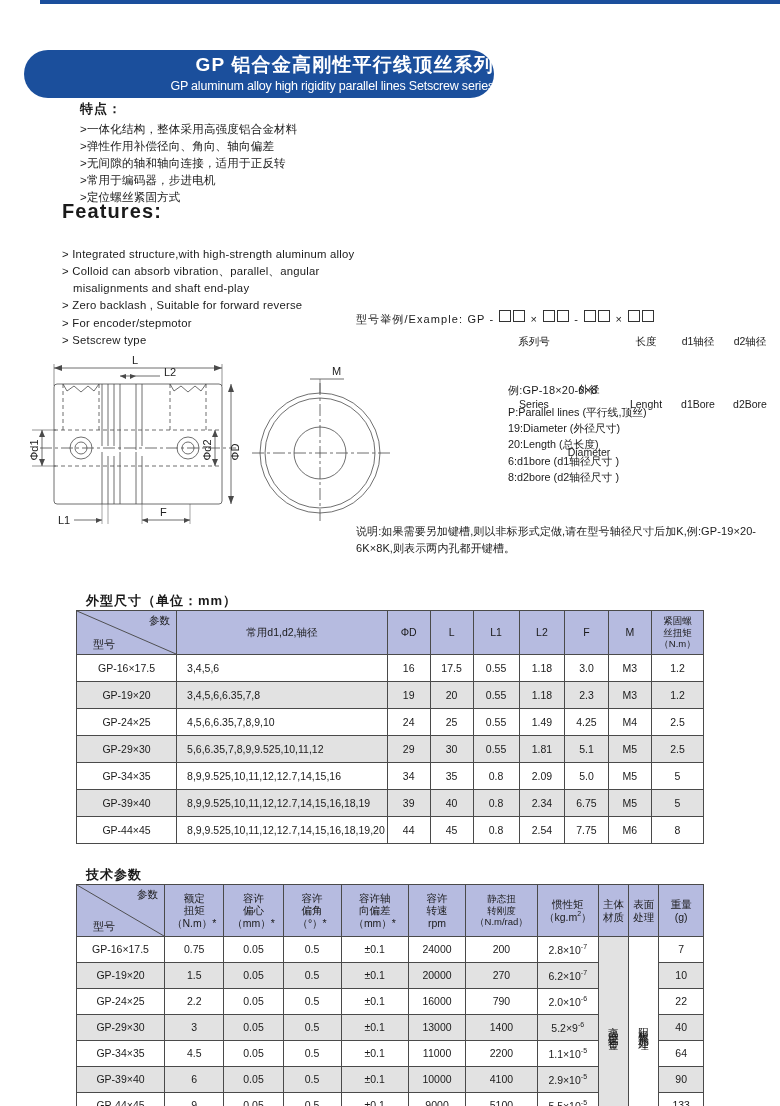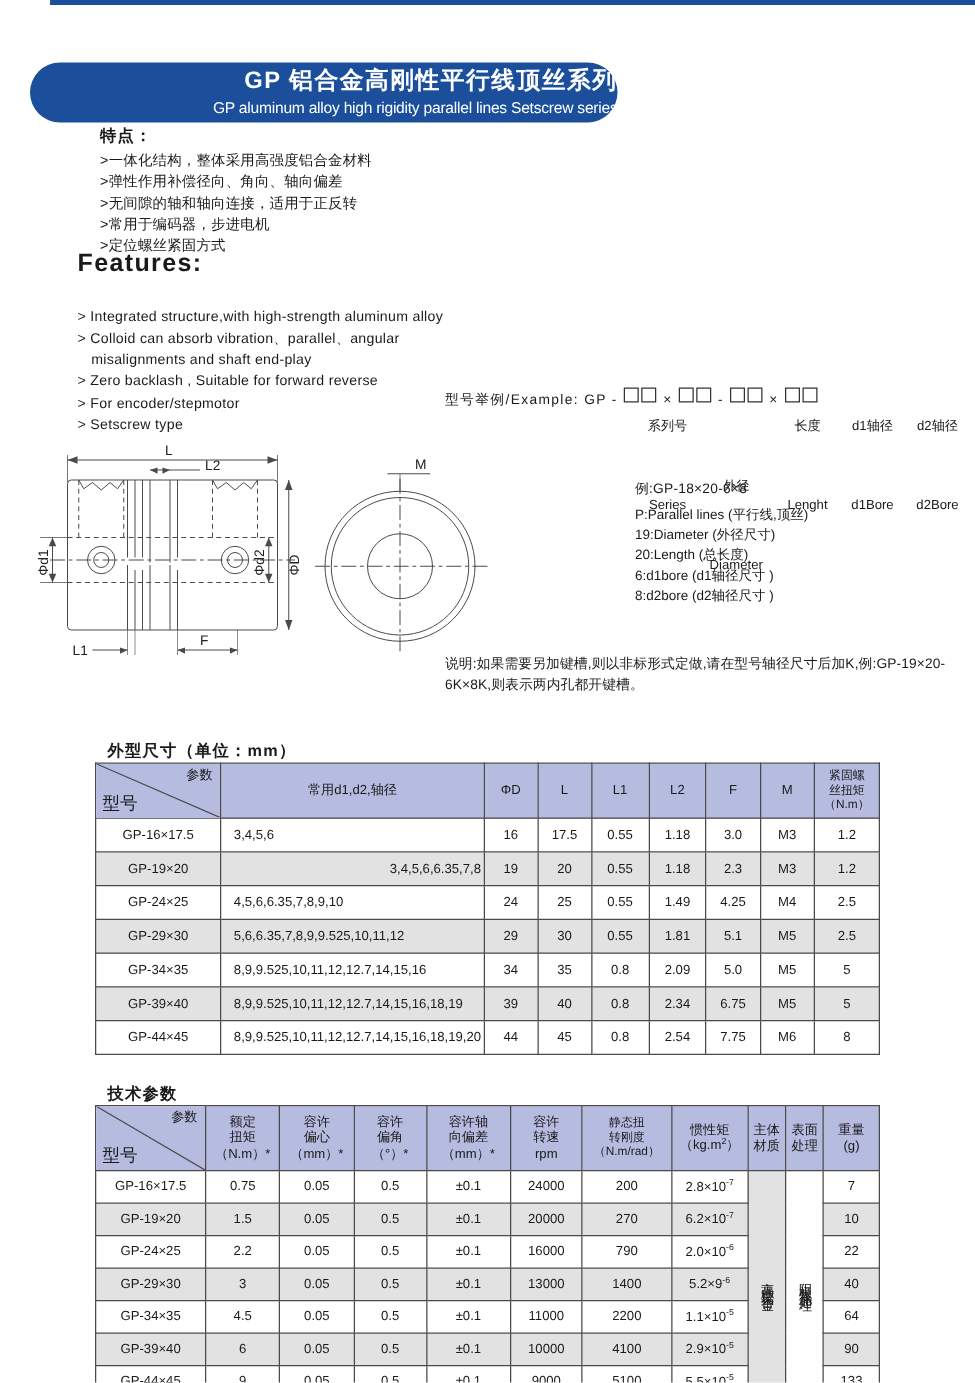--- a/index.html
+++ b/index.html
@@ -86,21 +86,21 @@
   }
   table.dt thead th { background:#b6bbe0; font-weight:normal; }
   table.dt tbody tr:nth-child(odd)  td { background:#ffffff; }
   table.dt tbody tr:nth-child(even) td { background:#e2e2e2; }
   table.dt tbody td.span-cell { background:#e2e2e2 !important; }
   
   th.corner {
     position:relative; padding:0; overflow:hidden;
   }
   th.corner .p1 { position:absolute; right:6px; top:3px; font-size:10.5px; }
-  th.corner .p2 { position:absolute; left:5px;  bottom:3px; font-size:14px; }
+  th.corner .p2 { position:absolute; left:16px;  bottom:3px; font-size:11px; }
   th.corner .diag {
     position:absolute; left:0; top:0; width:100%; height:100%;
   }
   .vert-cn {
     writing-mode:vertical-rl; text-orientation:upright;
     letter-spacing:2.5px; font-size:10.5px; line-height:1;
     margin:0 auto; display:inline-block;
   }
   sup { font-size:7px; vertical-align:super; }
 
@@ -321,21 +321,21 @@
       <td>16</td>
       <td>17.5</td>
       <td>0.55</td>
       <td>1.18</td>
       <td>3.0</td>
       <td>M3</td>
       <td>1.2</td>
     </tr>
     <tr style="height:27px">
       <td>GP-19×20</td>
-      <td style="text-align:right;padding-left:10px">3,4,5,6,6.35,7,8</td>
+      <td style="text-align:left;padding-left:10px">3,4,5,6,6.35,7,8</td>
       <td>19</td>
       <td>20</td>
       <td>0.55</td>
       <td>1.18</td>
       <td>2.3</td>
       <td>M3</td>
       <td>1.2</td>
     </tr>
     <tr style="height:27px">
       <td>GP-24×25</td>

